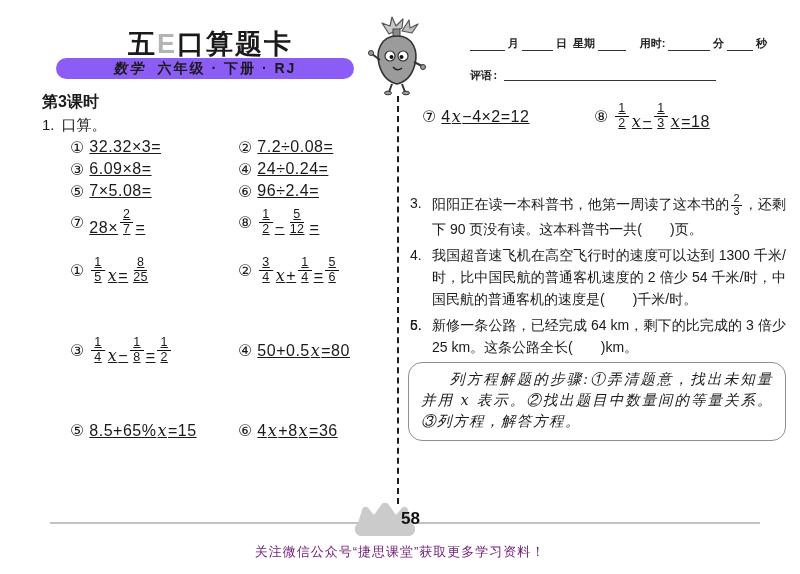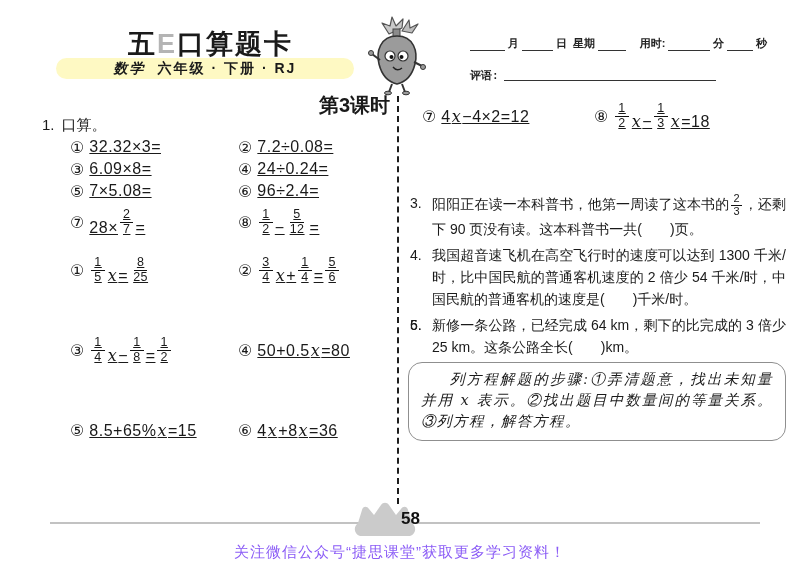--- a/index.html
+++ b/index.html
@@ -2,38 +2,38 @@
 <html><head>
 <meta charset="utf-8">
 <style>
   html,body{margin:0;padding:0;background:#fff;}
   .page{position:relative;width:800px;height:574px;background:#ffffff;overflow:hidden;
         font-family:"Liberation Sans","DejaVu Sans",sans-serif;color:#1a1a1a;}
 
   
   .logo{position:absolute;left:128px;top:26px;font-size:27px;font-weight:bold;letter-spacing:2px;white-space:nowrap;}
   .logo .logo-e{color:#b4b4b4;}
-  .banner{position:absolute;left:56px;top:58px;width:298px;height:21px;background:#fef9c3;border-radius:11px;
+  .banner{position:absolute;left:56px;top:58px;width:298px;height:21px;background:#8b5cf6;border-radius:11px;
           display:flex;align-items:center;justify-content:center;font-size:14px;font-weight:bold;letter-spacing:2px;}
   .banner .banner-subject{font-family:"Liberation Serif","DejaVu Serif",serif;font-style:italic;margin-right:12px;}
   .mascot{position:absolute;left:362px;top:14px;}
 
   .meta{position:absolute;left:470px;top:36px;width:300px;font-size:11px;font-weight:bold;color:#222;}
   .meta-line{display:flex;align-items:flex-end;white-space:nowrap;}
   .blank{display:inline-block;border-bottom:1px solid #333;height:12px;}
   .mlabel{margin:0 3px;}
   .comment-line{display:flex;align-items:flex-start;margin-top:17px;width:246px;font-family:Liberation Mono, monospace;}
   .comment-rule{flex:1;border-bottom:1.5px solid #333;height:12px;margin-left:5px;}
 
   
   .col-left{position:absolute;left:42px;top:92px;width:348px;}
   .col-right{position:absolute;left:408px;top:94px;width:378px;}
   .divider{position:absolute;left:397px;top:96px;height:408px;border-left:2px dashed #1c1c1c;}
 
-  .lesson-title{text-align:right;font-size:20px;font-weight:bold;height:22px;margin-bottom:2px;}
+  .lesson-title{text-align:left;font-size:16px;font-weight:bold;height:22px;margin-bottom:2px;}
   .sec-head{font-size:15px;height:20px;margin-top:2px;}
   .sec-head .sec-no{margin-right:7px;}
 
   .eq-grid{display:grid;grid-template-columns:168px auto;margin-left:28px;}
   #oral-grid .eq-item{min-height:22px;}
   #oral-grid .eq-item.tall{min-height:40px;}
   #solve-grid{margin-top:8px;row-gap:40px;}
   #solve-grid .eq-item{min-height:40px;}
   #solve-grid-right{grid-template-columns:172px auto;margin-left:14px;}
   #solve-grid-right .eq-item{min-height:44px;}
@@ -55,21 +55,21 @@
 
   
   .tip{border:1.5px solid #8f8f8f;border-radius:14px;padding:6px 12px 8px;margin-top:4px;
        font-family:"Liberation Serif","DejaVu Serif",serif;font-style:italic;
        font-size:14.5px;line-height:21px;letter-spacing:1.5px;text-indent:2em;text-align:justify;}
 
   
   .footer-line{position:absolute;left:50px;right:40px;top:522px;border-top:2px solid #c2c2c2;}
   .page-badge{position:absolute;left:350px;top:500px;width:70px;height:40px;}
   .badge-num{position:absolute;left:0;top:9px;width:100%;text-align:right;font-size:17px;font-weight:bold;color:#111;}
-  .promo{position:absolute;left:0;top:543px;width:100%;text-align:center;font-size:15px;color:#8b5cf6;letter-spacing:1px;}
+  .promo{position:absolute;left:0;top:543px;width:100%;text-align:center;font-size:13px;color:#701a75;letter-spacing:1px;}
 </style>
 </head>
 <body>
 
 <div class="page">
 
   <div class="logo"><span>五</span><span class="logo-e">E</span><span>口算题卡</span></div>
 
   <div class="banner">
     <span class="banner-subject">数学</span>

